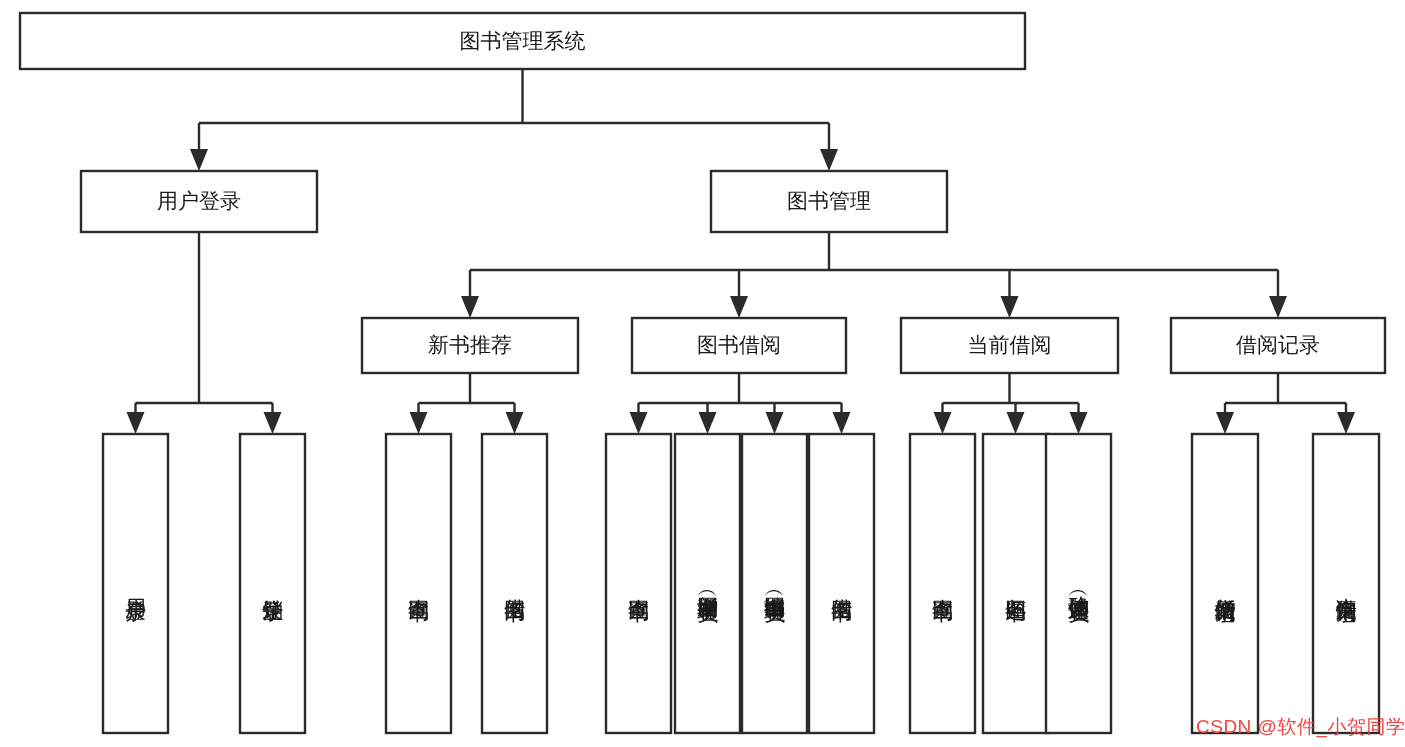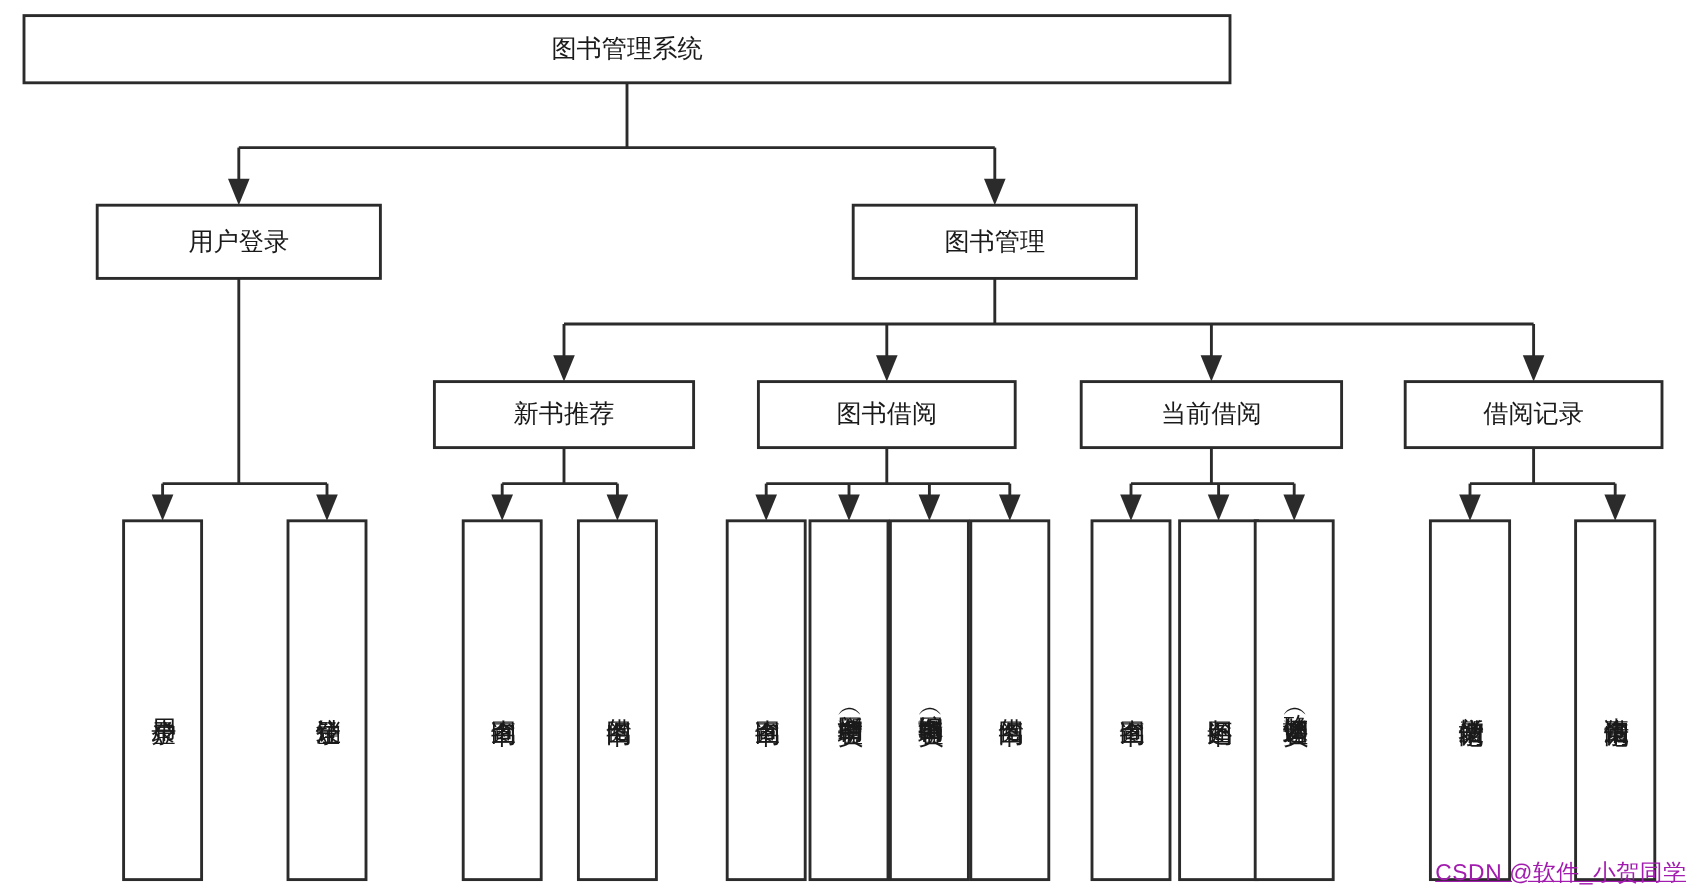--- a/index.html
+++ b/index.html
@@ -61,24 +61,23 @@
     writing-mode: vertical-rl;
     text-orientation: upright;
     letter-spacing: 1px;
     white-space: nowrap;
     pointer-events: none;
   }
   .watermark {
     position: absolute;
     font-family: "Liberation Sans", "DejaVu Sans", sans-serif;
     font-size: 19px;
-    color: #a21caf;
+    color: #ef4444;
     white-space: nowrap;
     letter-spacing: 0.5px;
-    text-decoration: underline;
   }
 </style>
 </head>
 <body>
 
 <div id="diagram-root">
   <svg class="diagram" viewBox="0 0 1405 747">
     <g id="edges-layer">
         <line x1="522.5" y1="69" x2="522.5" y2="123" class="edge-line"></line>
         <line x1="199" y1="123" x2="829" y2="123" class="edge-line"></line>

